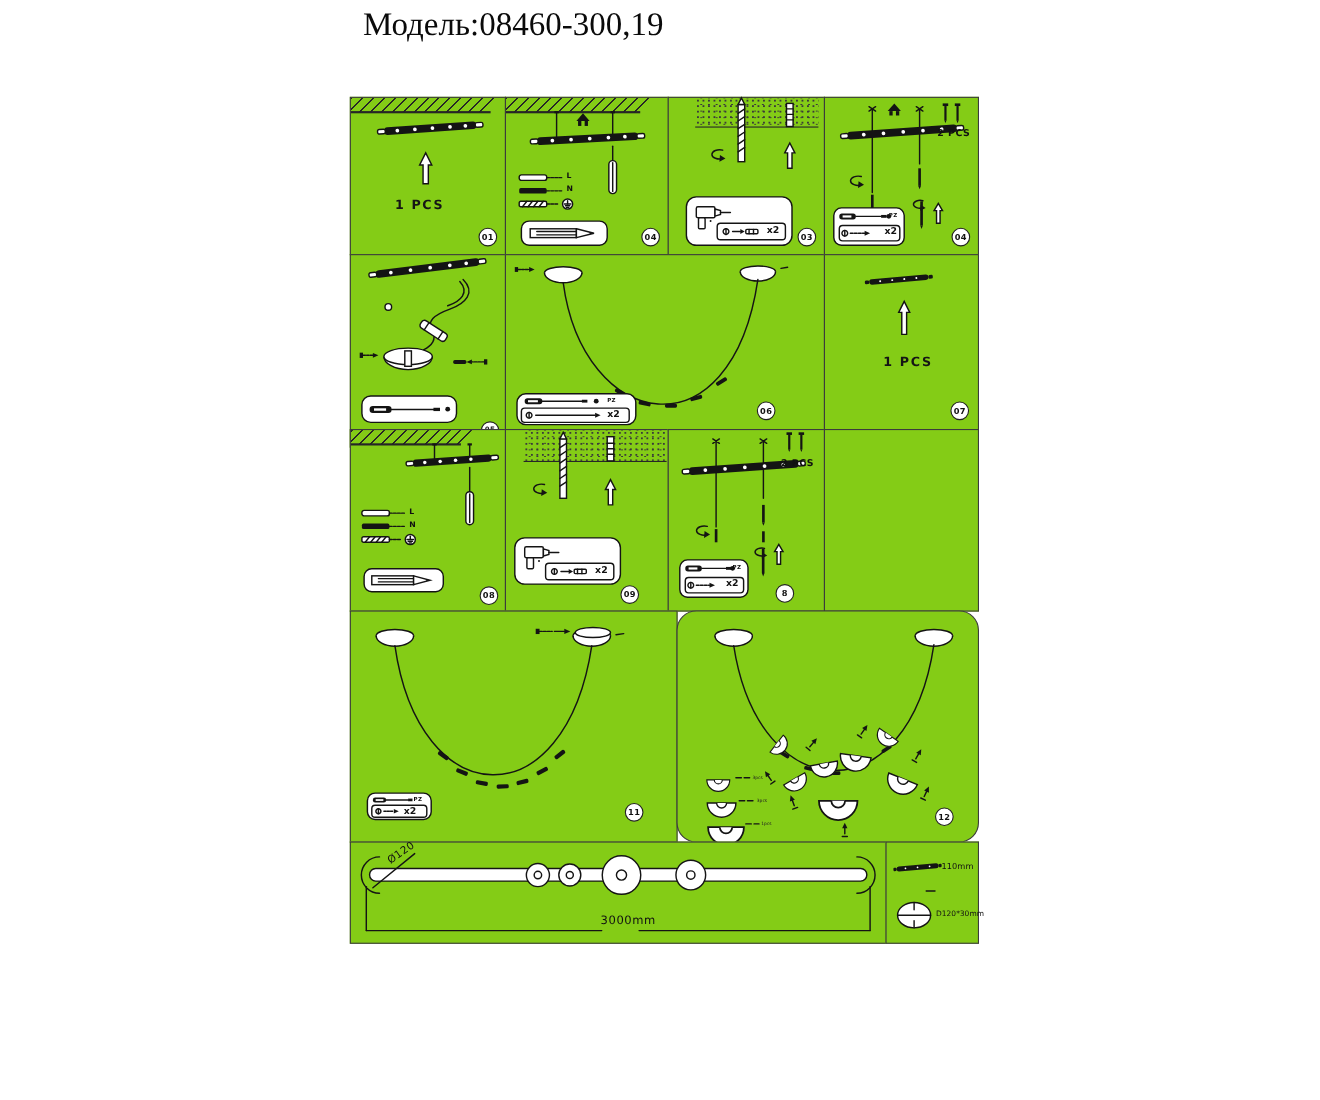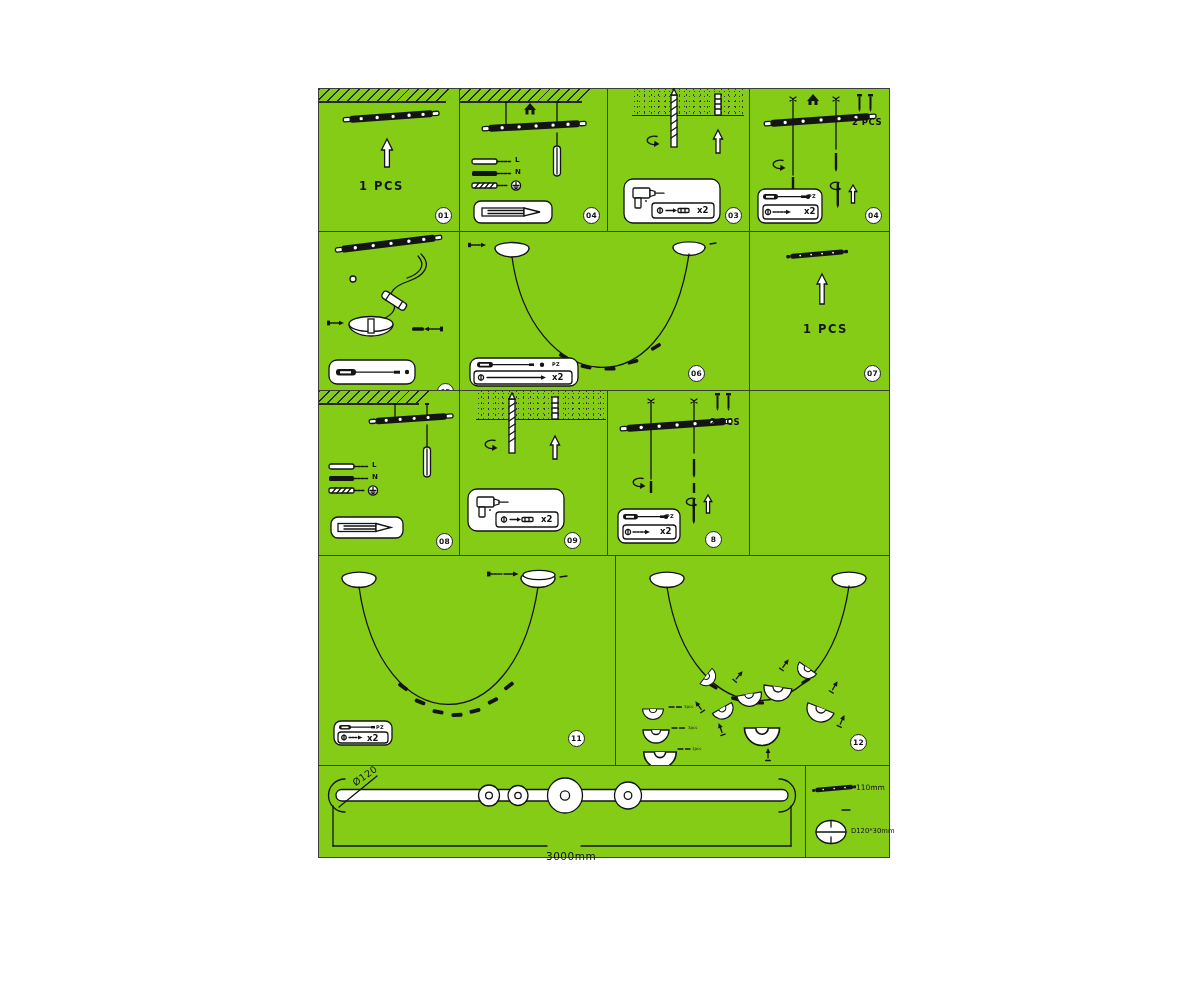--- a/index.html
+++ b/index.html
@@ -33,20 +33,21 @@
   .fw{fill:#fff;stroke:#141414;stroke-width:1.3;}
   .fb{fill:#141414;stroke:none;}
   .dim{font-size:10.5px;letter-spacing:0.5px;color:#111;}
 </style>
 </head>
 <body>
 
 <div class="canvas">
 
   <div class="title">
+    <div class="t2">Модель:08460-300,19</div>
   </div>
 
   <div class="sheet">
 
     <div class="panel" style="left:0;top:0;width:142px;height:144px;">
       <div class="hatch" style="left:0;top:0;width:138px;clip-path:polygon(0 0,100% 0,91% 100%,0 100%);"></div>
       <div class="ceil" style="left:0;top:12.4px;width:127px;"></div>
       <svg class="art" width="142" height="144">
         <g transform="translate(30,27) rotate(-4)">
           <rect x="0" y="0" width="84" height="7" rx="3.2" class="fb"></rect>
@@ -599,21 +600,21 @@
             <line x1="5" y1="0" x2="14" y2="0" class="ln" stroke-width="1.7" stroke-dasharray="2 1"></line>
             <path d="M14,-2 L18.5,0 L14,2 Z" class="fb"></path>
           </g>
         </g>
       </svg>
       <span class="txt tool" style="left:57px;top:168px;">PZ</span>
       <span class="txt qty" style="left:48px;top:177px;">x2</span>
       <div class="num" style="right:30px;bottom:18px;">11</div>
     </div>
 
-    <div class="panel" style="left:297px;top:467px;width:275px;height:211px;">
+    <div class="panel" style="left:297px;top:467px;width:275px;height:211px;border-radius:18px;">
       <svg class="art" width="275" height="211">
         <g transform="translate(51,24)">
           <ellipse cx="0" cy="-2" rx="17" ry="5.8" class="fw" stroke-width="1.4"></ellipse>
           <path d="M-17,-2 A17,9.5 0 0 0 17,-2" class="fw" stroke-width="1.4"></path>
         </g>
         <g transform="translate(233,24)">
           <ellipse cx="0" cy="-2" rx="17" ry="5.8" class="fw" stroke-width="1.4"></ellipse>
           <path d="M-17,-2 A17,9.5 0 0 0 17,-2" class="fw" stroke-width="1.4"></path>
         </g>
         <path d="M51,31 C74,180 210,185 233,30" class="ln" stroke-width="1.5"></path>
@@ -735,21 +736,21 @@
         </g>
         <line x1="58" y1="10" x2="20" y2="41" class="ln" stroke-width="1"></line>
         <g>
           <line x1="14" y1="40" x2="14" y2="80" class="ln" stroke-width="1"></line>
           <line x1="472" y1="40" x2="472" y2="80" class="ln" stroke-width="1"></line>
           <line x1="14" y1="80" x2="228" y2="80" class="ln" stroke-width="1"></line>
           <line x1="262" y1="80" x2="472" y2="80" class="ln" stroke-width="1"></line>
         </g>
       </svg>
       <span class="txt dim" style="left:32px;top:4px;transform:rotate(-35deg);font-size:9.5px;">Ø120</span>
-      <span class="txt dim" style="left:227px;top:84px;">3000mm</span>
+      <span class="txt dim" style="left:227px;top:65px;">3000mm</span>
     </div>
 
     <div class="panel" style="left:487px;top:677px;width:85px;height:93px;">
       <svg class="art" width="85" height="93">
         <g transform="translate(9,22) rotate(-5)">
           <rect x="0" y="0" width="38" height="4.5" rx="2" class="fb"></rect>
           <circle cx="8" cy="2.2" r="0.8" fill="#fff"></circle>
             <circle cx="19" cy="2.2" r="0.8" fill="#fff"></circle>
             <circle cx="30" cy="2.2" r="0.8" fill="#fff"></circle>
           <rect x="-3" y="0.8" width="3" height="3" rx="1" class="fb"></rect>

